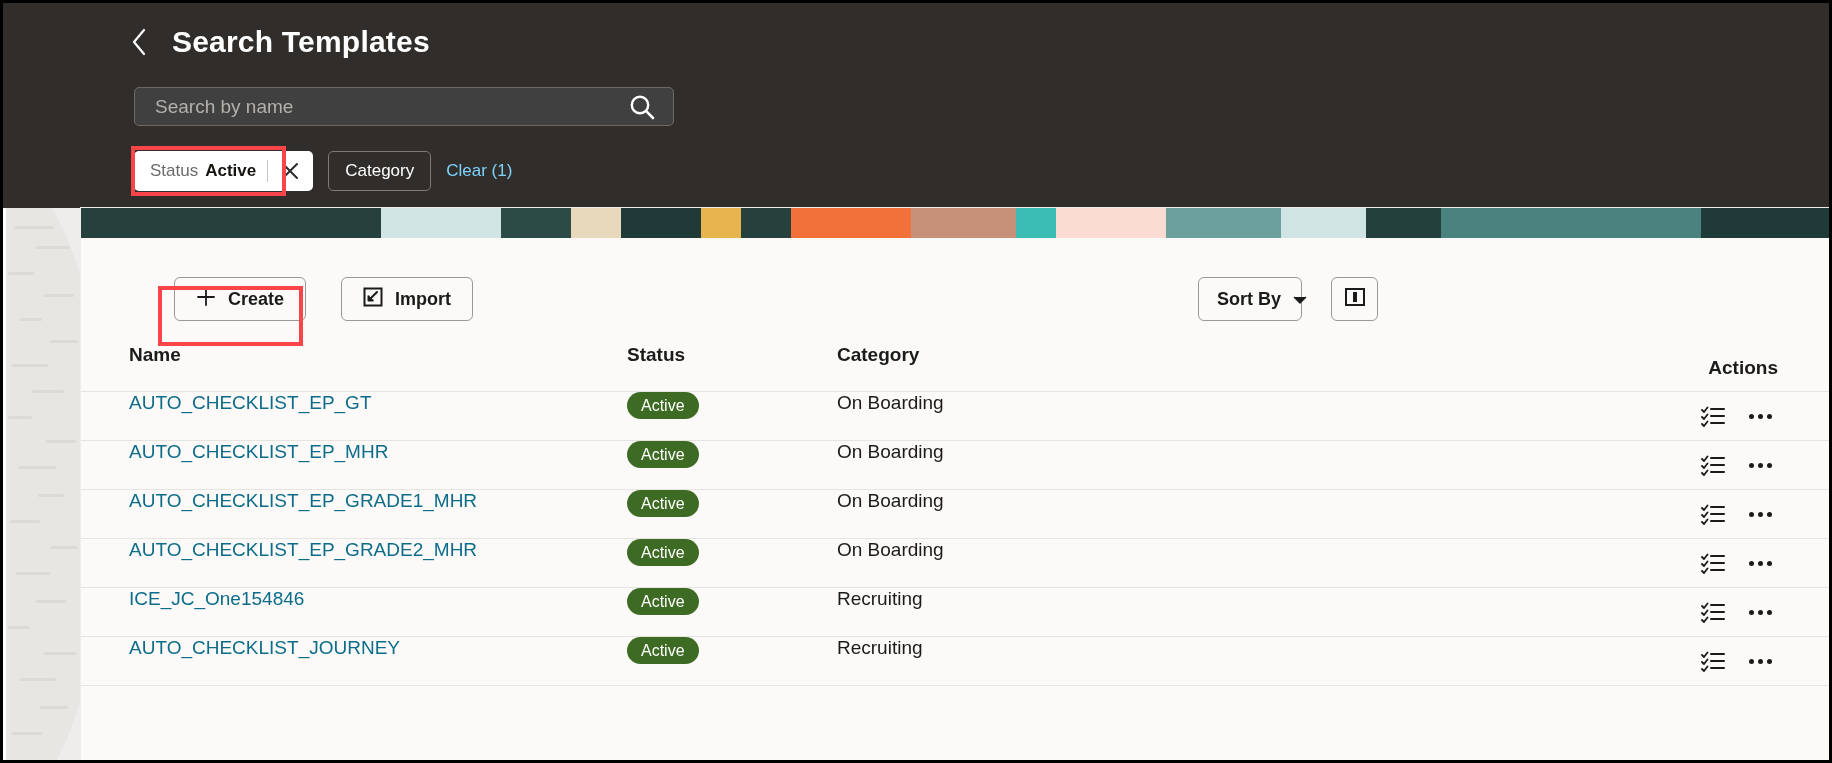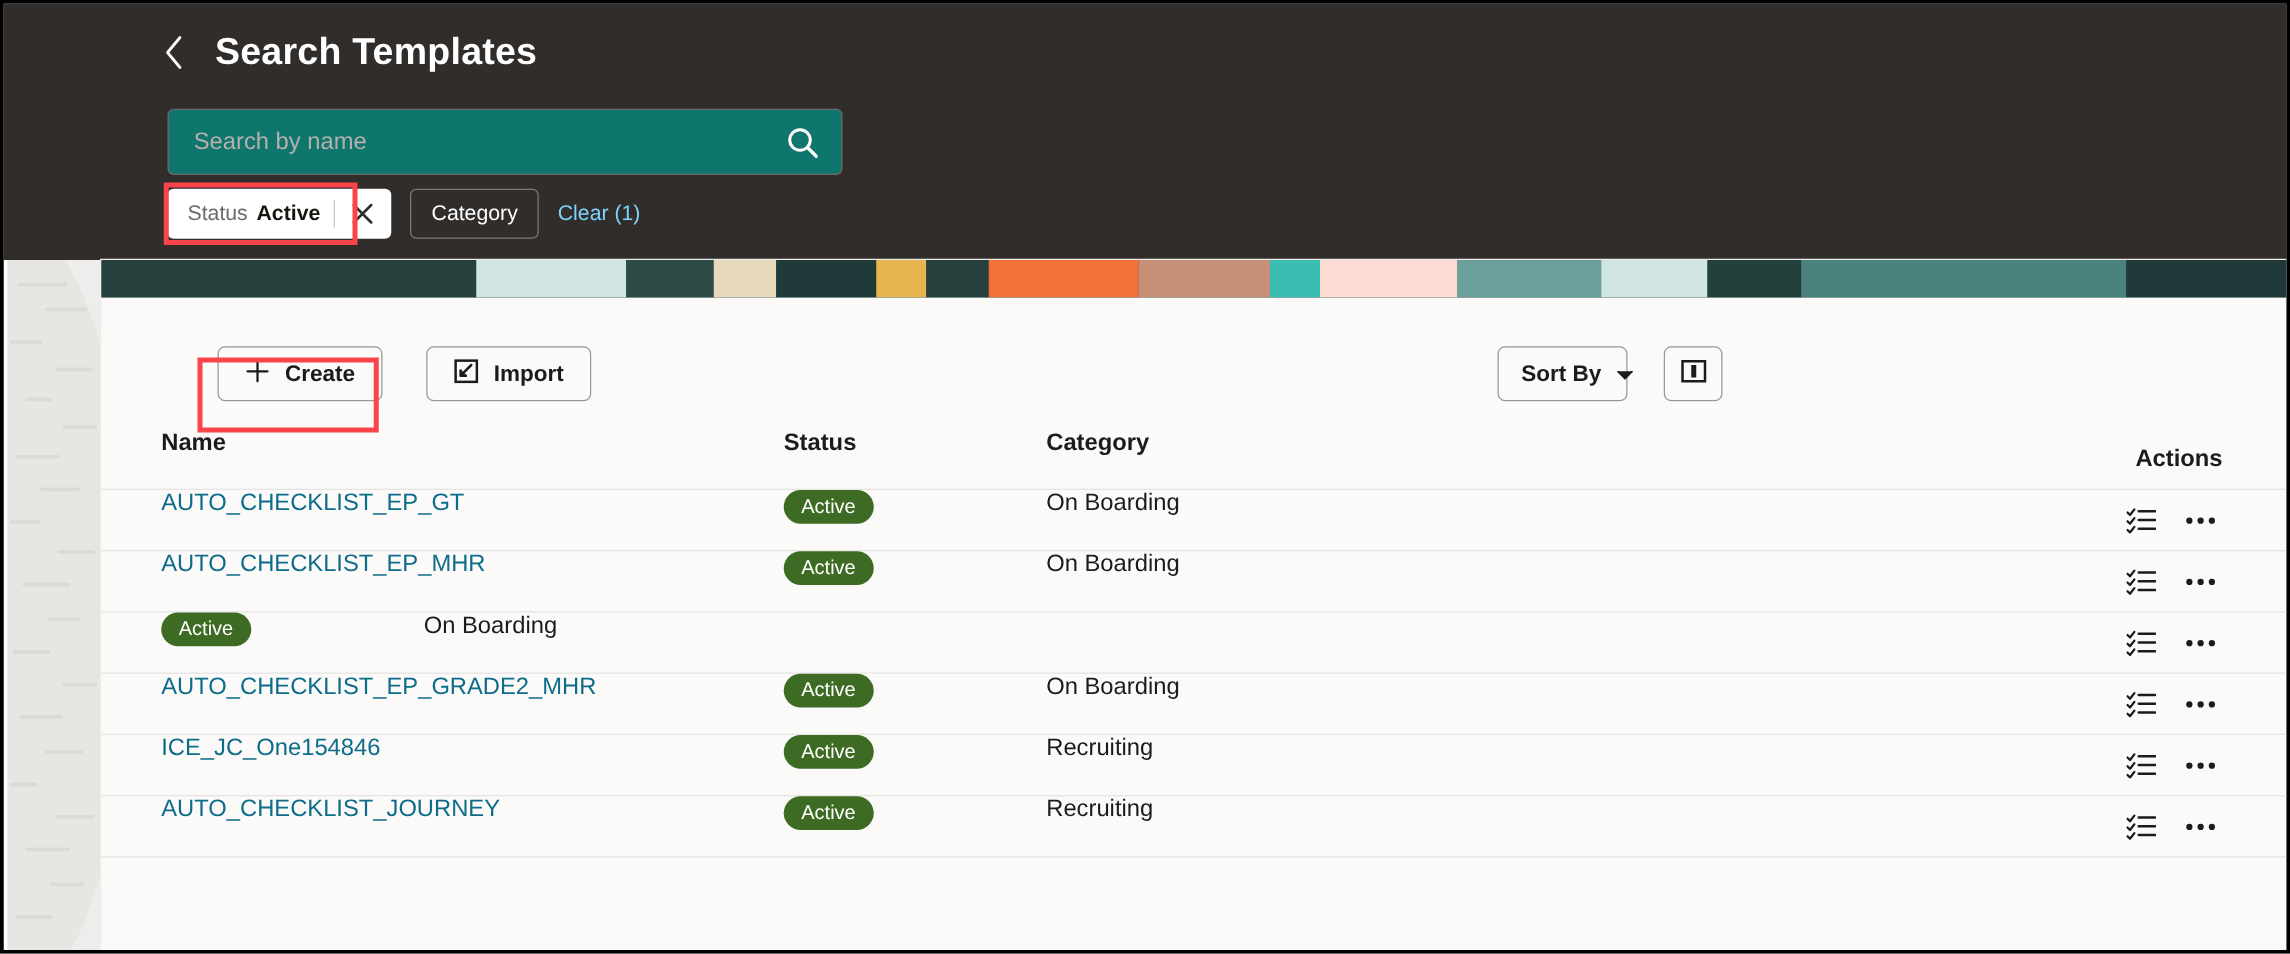--- a/index.html
+++ b/index.html
@@ -50,24 +50,24 @@
     letter-spacing: 0.2px;
     white-space: nowrap;
   }
 
   
   .search-wrap {
     position: absolute;
     left: 131px;
     top: 84px;
     width: 540px;
-    height: 53px;
+    height: 39px;
     border: 1px solid #6d6a66;
     border-radius: 5px;
-    background: #0f766e;
+    background: #404040;
     display: flex;
     align-items: center;
     padding: 0 16px 0 20px;
   }
   .search-input {
     flex: 1;
     border: none;
     outline: none;
     background: transparent;
     color: #ffffff;
@@ -444,20 +444,23 @@
         <span class="dots">
           <i></i>
                   <i></i>
                   <i></i>
         </span>
       </div>
     </div>
   </div>
 
   <div class="trow">
+    <div class="c-name">
+      <a class="row-link">AUTO_CHECKLIST_EP_GRADE1_MHR</a>
+    </div>
     <div class="c-status">
       <span class="badge" style="background: rgb(61, 107, 35);">Active</span>
     </div>
     <div class="c-cat">
       <span class="cat-text">On Boarding</span>
     </div>
     <div class="c-act">
       <div class="act-cell">
         <span class="act-icon">
           <svg width="24" height="22" viewBox="0 0 24 22" fill="none">

